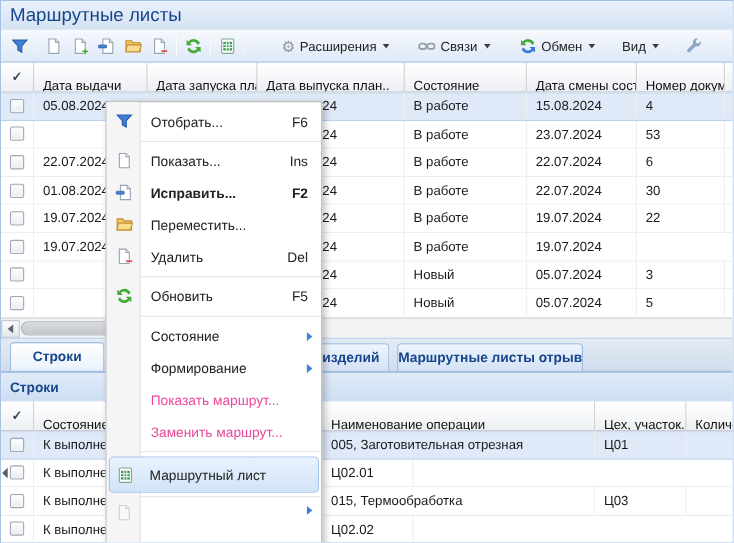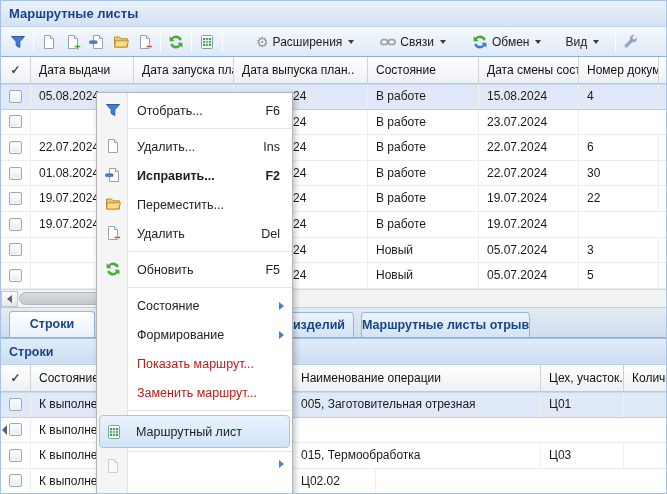--- a/index.html
+++ b/index.html
@@ -5,21 +5,21 @@
   *{box-sizing:border-box;margin:0;padding:0}
   body{background:#fff}
   .app{position:relative;width:667px;height:494px;overflow:hidden;
        font-family:"Liberation Sans",sans-serif;font-size:12px;color:#1a1a1a;
        background:#fff;border:1px solid #a6c1e2}
   .abs{position:absolute;left:0;right:0}
 
   
   .titlebar{top:0;height:26px;background:linear-gradient(#eaf1fb,#d4e2f3);
     border-bottom:1px solid #c2d5ea;display:flex;align-items:center;padding-left:8px}
-  .titlebar .t{font-weight:bold;font-size:13px;color:#17458c}
+  .titlebar .t{font-weight:normal;font-size:17px;color:#17458c}
 
   
   .toolbar{top:26px;height:30px;background:linear-gradient(#f6f9fd,#dfe9f7);
     border-bottom:1px solid #8eaed6;display:flex;align-items:center;padding:0 5px}
   .tbtn{height:22px;min-width:24px;display:flex;align-items:center;justify-content:center;
         gap:4px;padding:0 2px;border-radius:2px;cursor:default}
   .tdrop{padding:0 6px;color:#222}
   .tsep{width:1px;height:20px;background:#c3d2e2;border-right:1px solid #fdfdfd;margin:0 3px}
   .caret{width:0;height:0;border-left:3px solid transparent;border-right:3px solid transparent;
          border-top:4px solid #3c3c3c;margin-left:2px}
@@ -27,21 +27,21 @@
 
   
   .ico{width:16px;height:16px;display:inline-block;position:relative;flex:none}
   .ico svg{display:block}
 
   
   .ghead{display:flex;background:linear-gradient(#ffffff,#edf0f4);border-bottom:1px solid #c6c6c6}
   .ghead{top:56px;height:27px}
   .ghead2{top:364px;height:27px;background:linear-gradient(#ffffff,#edf0f4);
           border-bottom:1px solid #c6c6c6;display:flex;position:absolute;left:0;right:0}
-  .hc{border-right:1px solid #d2d2d2;padding:0 0 0 8px;line-height:26px;white-space:nowrap;
+  .hc{border-right:1px solid #d2d2d2;padding:8px 0 0 8px;line-height:26px;white-space:nowrap;
       overflow:hidden;color:#111}
   .hcb{width:30px;flex:none;text-align:center;padding:0;color:#3d4651;font-weight:bold}
   .rows{top:83px;height:205px}
   .rows2{top:391px;height:103px}
   .row{display:flex;height:25.6px;background:#fff;border-bottom:1px solid #ececec}
   .rows2 .row{height:25.5px}
   .row.sel{background:#dfe9f8;border-bottom-color:#bad0ec;box-shadow:inset 0 1px 0 #c6d8f0}
   .c{border-right:1px solid #eeeeee;padding-left:8px;line-height:25px;white-space:nowrap;overflow:hidden}
   .ccb{width:30px;flex:none;display:flex;align-items:center;justify-content:center;padding:0}
   .cb{width:13px;height:13px;border:1px solid #a0a8b2;border-radius:2px;
@@ -89,21 +89,21 @@
   .menu{position:absolute;left:95px;top:91px;width:197px;height:405px;z-index:100;
         background:#fff;border:1px solid #b5b5b5;box-shadow:2px 2px 6px rgba(0,0,0,.25);
         padding-top:3px}
   .gutter{position:absolute;left:0;top:0;bottom:0;width:31px;background:#f5f5f5;
           border-right:1px solid #e2e2e2}
   .mi{position:relative;height:29px;display:flex;align-items:center;
       padding:0 12px 0 40px;font-size:12.5px;color:#222;cursor:default}
   .mi .ico{position:absolute;left:8px;top:6px}
   .mi .sc{margin-left:auto;padding-left:10px}
   .mi.bold{font-weight:bold}
-  .mi.disabled{color:#b91c1c}
+  .mi.disabled{color:#ec4899}
   .msep{height:1px;background:#e4e4e4;margin:3px 0}
   .subarrow{position:absolute;right:8px;top:50%;margin-top:-4px;width:0;height:0;
     border-top:4px solid transparent;border-bottom:4px solid transparent;border-left:5px solid #3f81d8}
   .mi.hl{margin:4px 2px 0 2px;height:33px;padding-left:36px;border:1px solid #a6c5ea;border-radius:4px;
          background:linear-gradient(#e9f2fd,#d2e4f8)}
   .mi.hl .ico{left:6px;top:8px}
   .mi.partial{height:29px}
   .mi.partial .ico{opacity:.45;top:3px}
   .mi.partial .subarrow{top:5px;margin-top:0}
 </style>
@@ -253,20 +253,21 @@
     </div>
     <div class="row">
       <div class="c ccb">
           <span class="cb"></span>
         </div>
       <div class="c u1"></div>
       <div class="c u2"></div>
       <div class="c u3 tail">24</div>
       <div class="c u4">В работе</div>
       <div class="c u5">23.07.2024</div>
+      <div class="c u6">53</div>
       <div class="c ufill"></div>
     </div>
     <div class="row">
       <div class="c ccb">
           <span class="cb"></span>
         </div>
       <div class="c u1">22.07.2024</div>
       <div class="c u2"></div>
       <div class="c u3 tail">24</div>
       <div class="c u4">В работе</div>
@@ -368,20 +369,21 @@
       <div class="c l1">К выполнению</div>
       <div class="c l2">005, Заготовительная отрезная</div>
       <div class="c l3">Ц01</div>
       <div class="c lfill"></div>
     </div>
     <div class="row">
       <div class="c ccb">
           <span class="cb"></span>
         </div>
       <div class="c l1">К выполнению</div>
+      <div class="c l3">Ц02.01</div>
       <div class="c lfill"></div>
     </div>
     <div class="row">
       <div class="c ccb">
           <span class="cb"></span>
         </div>
       <div class="c l1">К выполнению</div>
       <div class="c l2">015, Термообработка</div>
       <div class="c l3">Ц03</div>
       <div class="c lfill"></div>
@@ -412,21 +414,21 @@
     </div>
     <div class="msep"></div>
 
     <div class="mi">
       <span class="ico">
           <svg width="16" height="16" viewBox="0 0 16 16">
             <path d="M3.5 1.5h6l3 3v10h-9z" fill="#fff" stroke="#97a4b4"></path>
             <path d="M9.5 1.5v3h3" fill="#e4eaf1" stroke="#97a4b4"></path>
           </svg>
         </span>
-      <span class="lbl">Удалить...</span>
+      <span class="lbl">Показать...</span>
       <span class="sc">Ins</span>
     </div>
     <div class="mi bold">
       <span class="ico">
           <svg width="16" height="16" viewBox="0 0 16 16">
             <path d="M4.5 1.5h6l3 3v10h-9z" fill="#fff" stroke="#97a4b4"></path>
             <path d="M10.5 1.5v3h3" fill="#e4eaf1" stroke="#97a4b4"></path>
             <rect x="0.5" y="6.8" width="7.5" height="2.8" rx="0.9" fill="#4a7fd0" stroke="#2d5ca8" stroke-width="0.6"></rect>
           </svg>
         </span>

